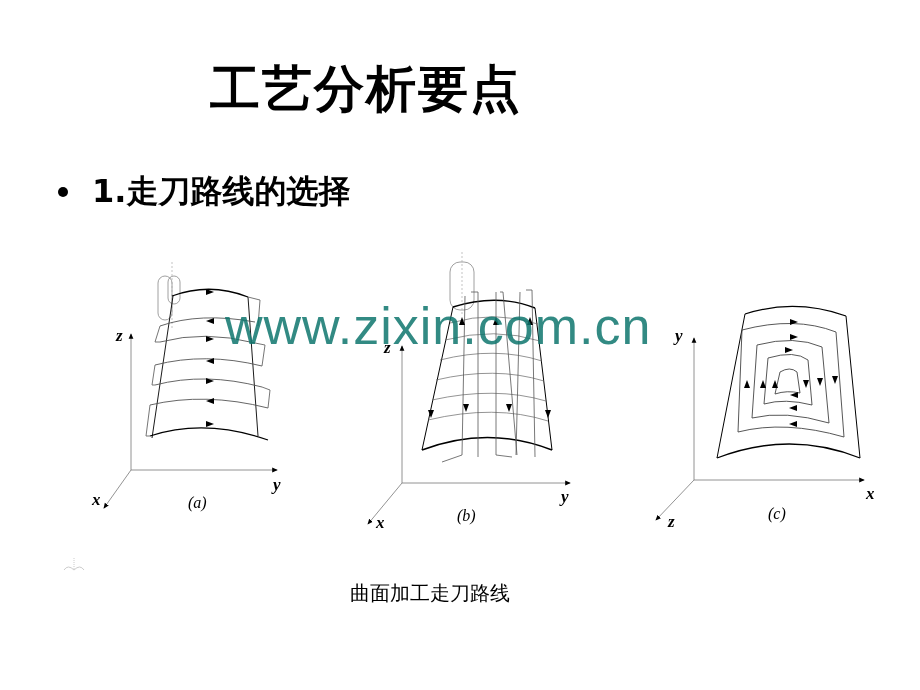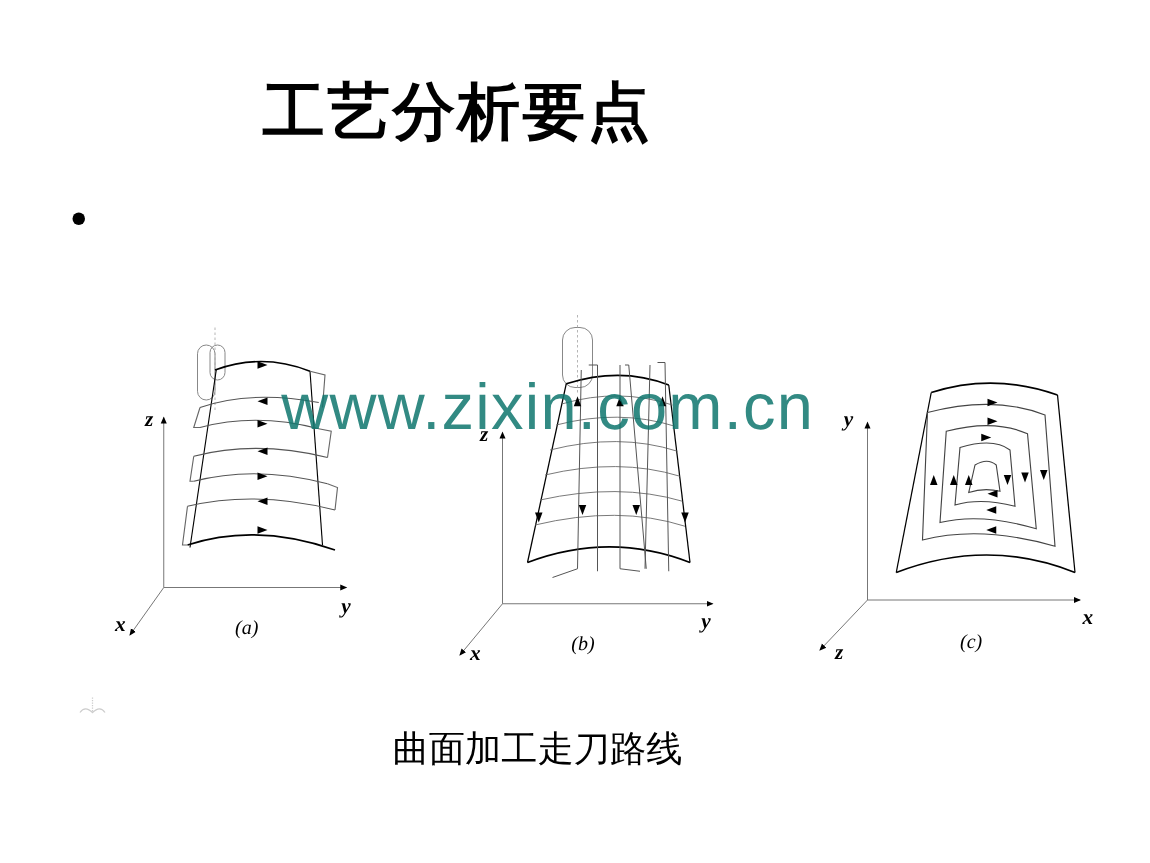--- a/index.html
+++ b/index.html
@@ -7,33 +7,34 @@
          font-family: "DejaVu Sans", "Liberation Sans", sans-serif; color: #000; }
   .title { position: absolute; left: 0; width: 732px; top: 56px; text-align: center;
            font-size: 50px; font-weight: bold; letter-spacing: 2px; }
   .bullet-row { position: absolute; left: 58px; top: 170px; font-size: 32px; font-weight: bold;
                 display: flex; align-items: center; }
   .bullet-dot { width: 10px; height: 10px; background: #000; border-radius: 50%; margin-right: 24px; }
   .figures { position: absolute; left: 0; top: 0; width: 920px; height: 690px; }
   .watermark { position: absolute; left: 225px; top: 296px; font-size: 52px; color: #0f766e;
                font-family: "Liberation Sans", sans-serif; letter-spacing: 1px; opacity: 0.85; }
   .caption { position: absolute; left: 0; width: 860px; top: 580px; text-align: center;
-             font-size: 29px; }
+             font-size: 20px; }
   .label { position: absolute; font-family: "Liberation Serif", serif; font-style: italic;
            font-weight: bold; font-size: 17px; }
   .sublabel { position: absolute; font-family: "Liberation Serif", serif; font-style: italic; font-size: 16px; }
   .small-mark { position: absolute; left: 62px; top: 556px; }
 </style>
 </head>
 <body>
 
 <div class="title">工艺分析要点</div>
 
 <div class="bullet-row">
   <span class="bullet-dot"></span>
+  <span>1.走刀路线的选择</span>
 </div>
 
 <svg class="figures" width="920" height="690" viewBox="0 0 920 690">
   <defs>
     <marker id="ah" markerWidth="8" markerHeight="8" refX="6" refY="4" orient="auto">
       <path d="M0,1 L7,4 L0,7 Z" fill="#000"></path>
     </marker>
   </defs>
 
   <g stroke="#000" fill="none">

